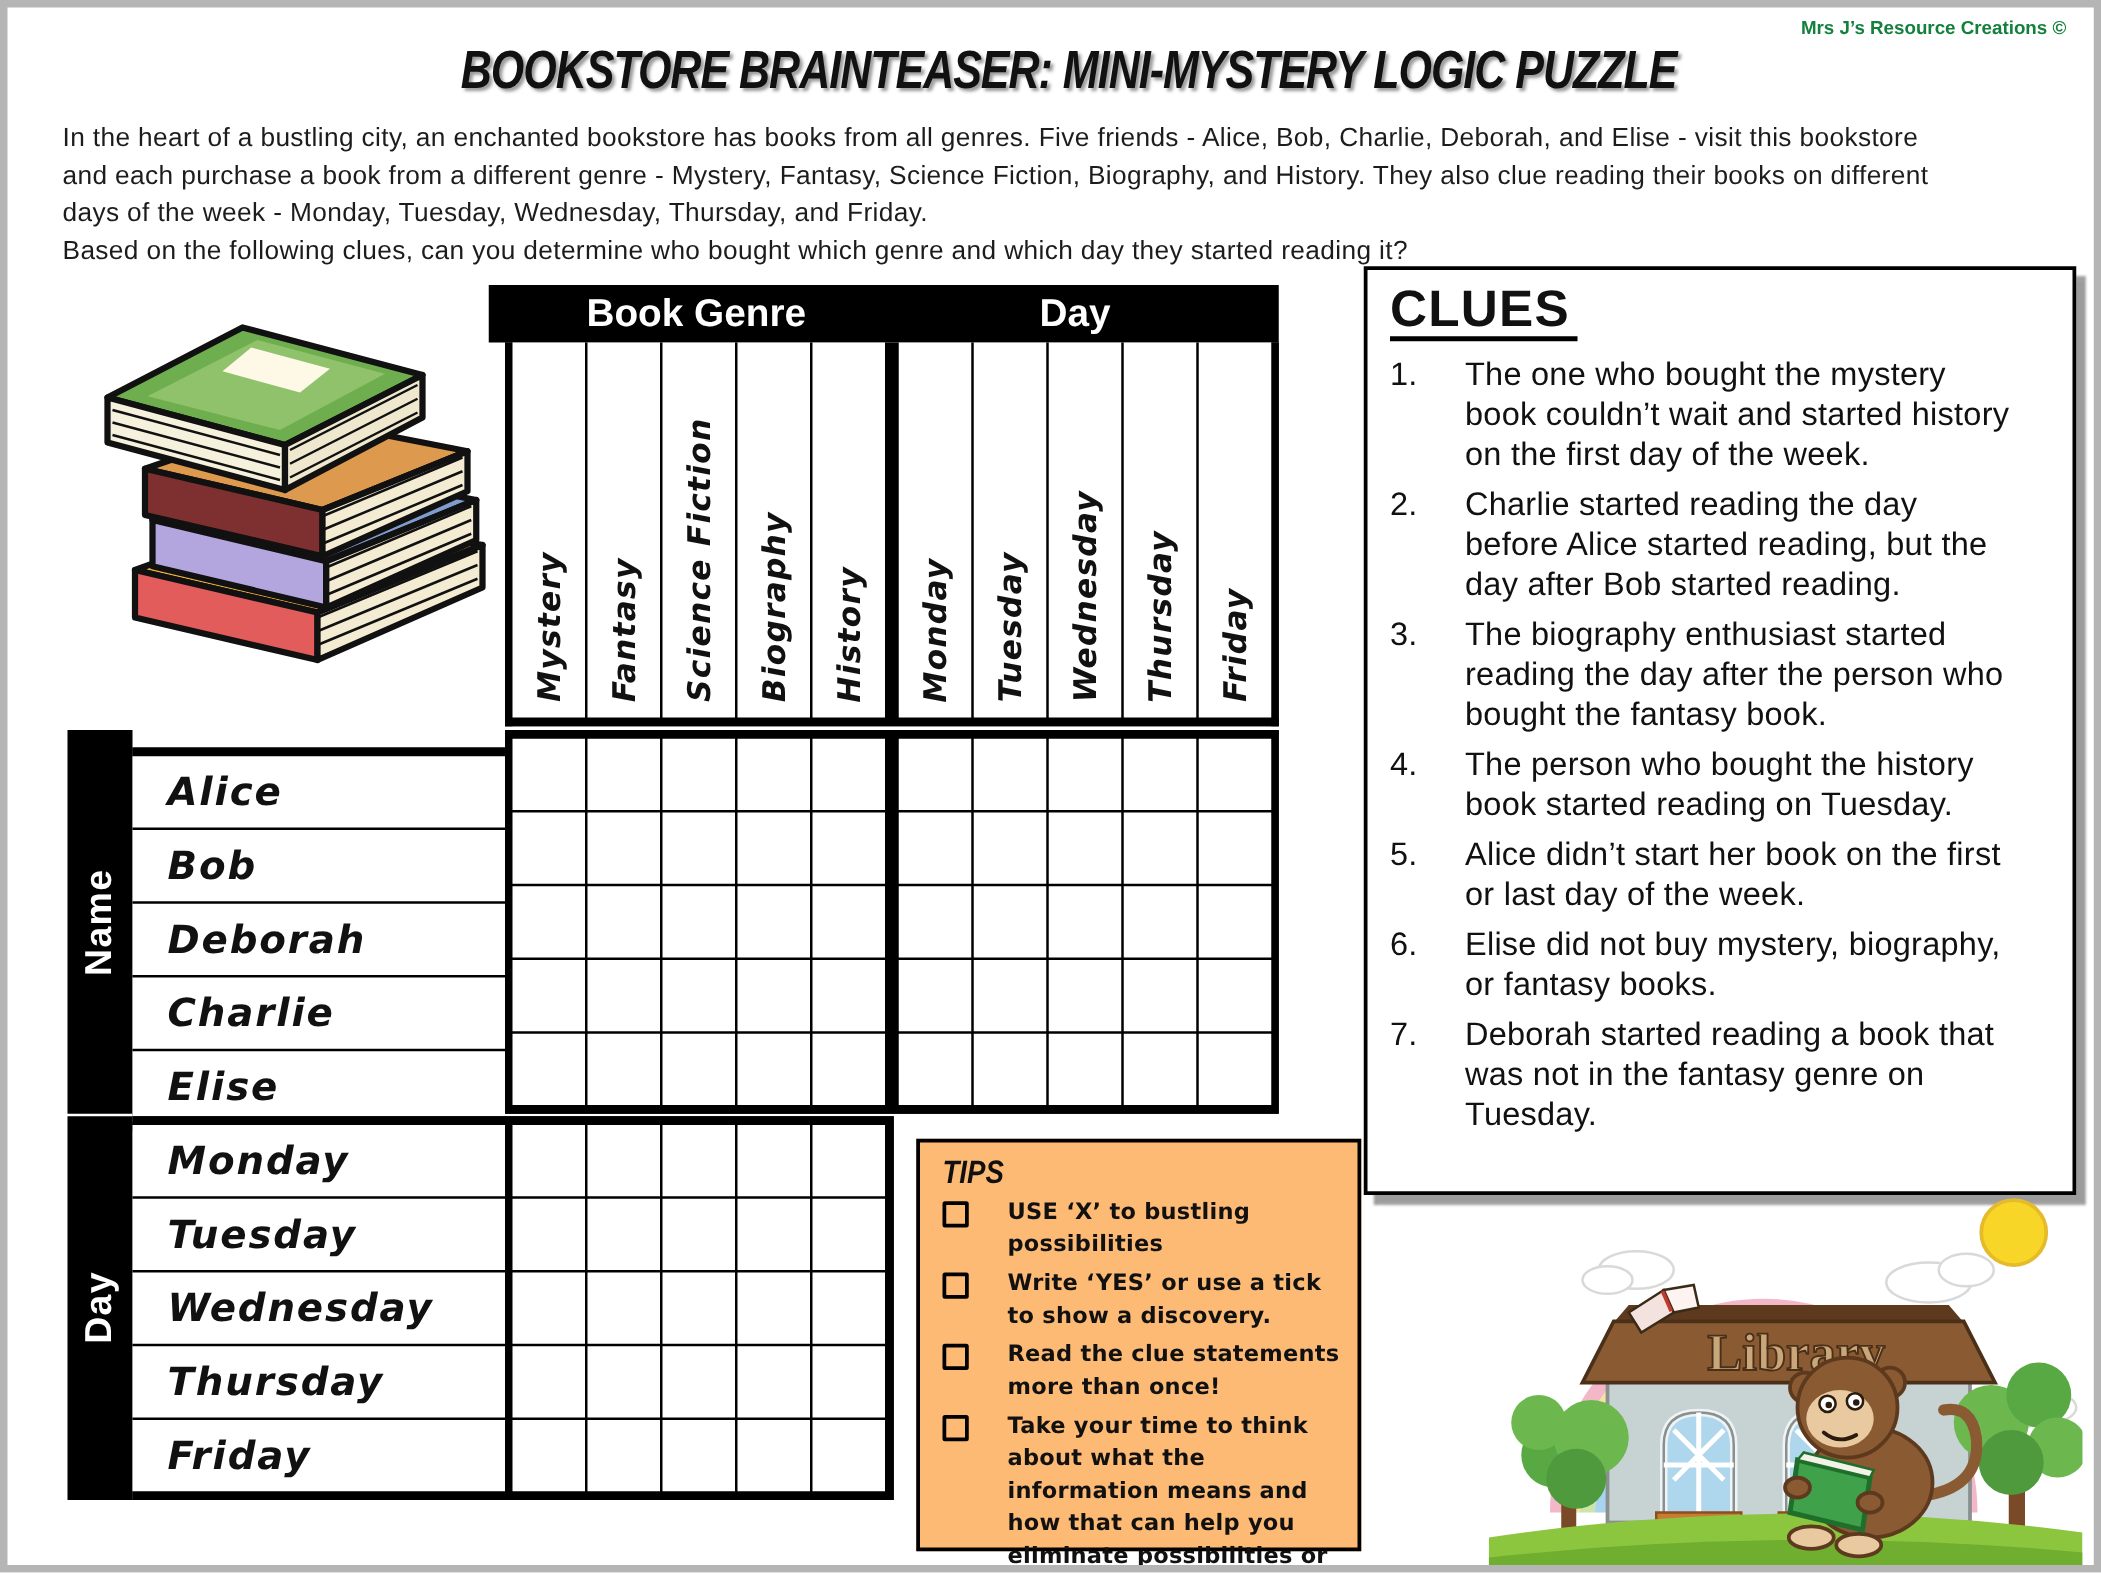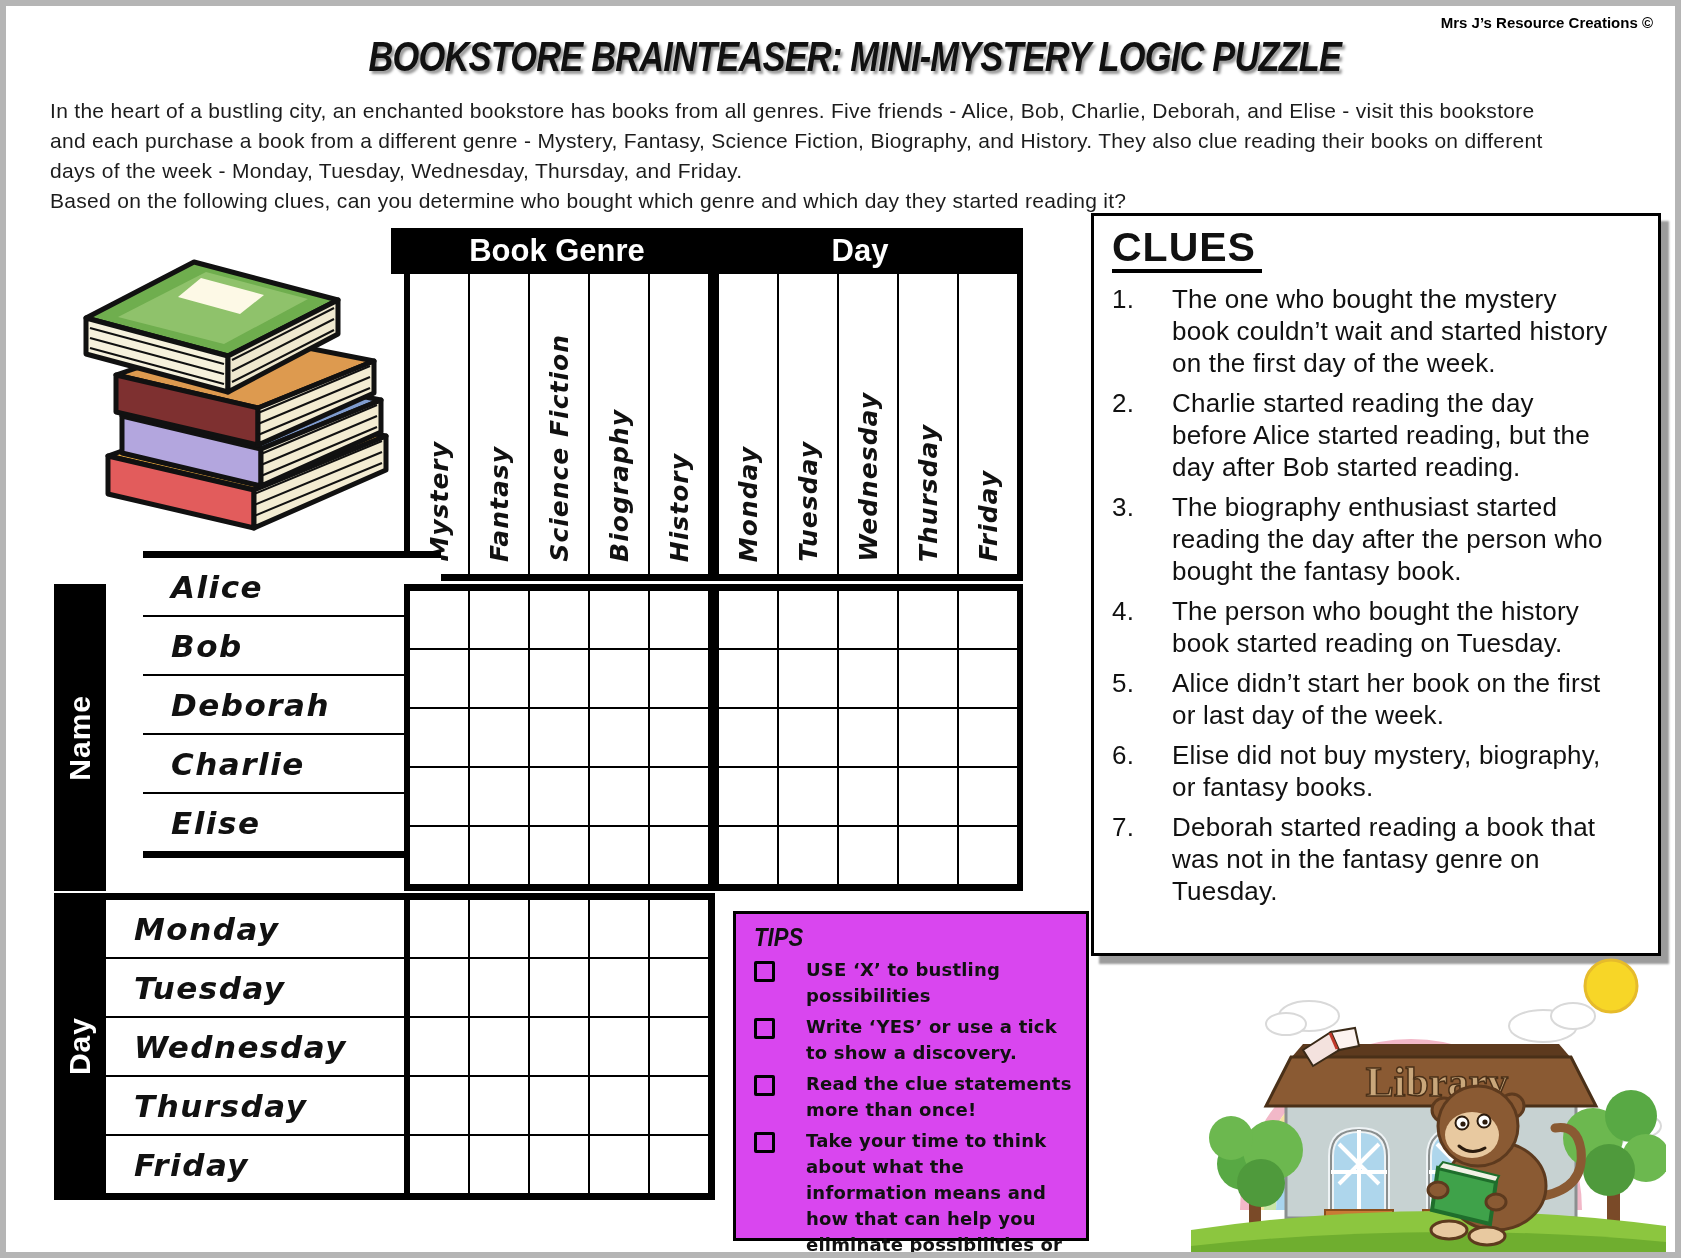--- a/index.html
+++ b/index.html
@@ -2,21 +2,21 @@
 <html><head>
 <meta charset="utf-8">
 <style>
   html,body{margin:0;padding:0;background:#e8e8e8;}
   .page{
     position:relative;width:1681px;height:1258px;background:#ffffff;
     box-sizing:border-box;border:6px solid #b5b5b5;overflow:hidden;
     font-family:"Liberation Sans",sans-serif;color:#111;
   }
   
-  .copyright{position:absolute;top:8px;right:22px;font-size:15px;font-weight:bold;color:#000000;}
+  .copyright{position:absolute;top:8px;right:22px;font-size:15px;font-weight:bold;color:#15803d;}
   .title-wrap{position:absolute;top:26px;left:12px;width:1610px;text-align:center;margin-left:32px;}
   .title{
     display:inline-block;font-size:43px;font-weight:bold;font-style:italic;
     letter-spacing:-1px;transform:scaleX(0.8);white-space:nowrap;
     text-shadow:3px 3px 3px #9a9a9a;
   }
   .intro{position:absolute;top:90px;left:44px;width:1600px;font-size:21px;line-height:30px;letter-spacing:.3px;color:#1c1c1c;}
   .intro div{white-space:nowrap;}
 
   
@@ -48,42 +48,42 @@
     border:7px solid #000;border-left-width:6px;
     grid-template-columns:repeat(5,58px);grid-template-rows:repeat(5,57px);
   }
   .cell{background:#fff;}
 
   .row-labels{
     position:absolute;left:100px;width:298px;height:307px;background:#000;
     box-sizing:border-box;border:7px solid #000;border-left-width:0;border-right-width:0;
     display:grid;grid-template-rows:repeat(5,57px);grid-template-columns:100%;gap:2px;
   }
-  .rl-name{top:545px;margin-left:37px;} .rl-day{top:887px;}
+  .rl-name{top:592px;} .rl-day{top:887px;}
   .row-labels .hcell{
     background:#fff;display:flex;align-items:center;padding-left:28px;box-sizing:border-box;
     font-family:"DejaVu Sans",sans-serif;font-style:italic;font-weight:600;font-size:31px;letter-spacing:1.5px;
   }
   .side-bar{position:absolute;left:48px;width:52px;height:307px;background:#000;display:flex;align-items:center;justify-content:center;}
   .sb-name{top:578px;} .sb-day{top:887px;}
   .side-bar span{writing-mode:vertical-rl;transform:rotate(180deg);color:#fff;font-weight:bold;font-size:30px;letter-spacing:1px;}
 
   
   .clues-box{
     position:absolute;left:1085px;top:207px;width:570px;height:743px;background:#fff;
     box-sizing:border-box;border:3px solid #000;box-shadow:8px 8px 2px #9c9c9c;
     padding:10px 14px 0 18px;
   }
   .clues-title{font-size:41px;font-weight:bold;letter-spacing:1px;border-bottom:4px solid #000;display:inline-block;line-height:1.05;padding-right:6px;}
   .clues-list{margin-top:10px;display:grid;grid-template-columns:60px 442px;row-gap:8px;font-size:26px;line-height:32px;letter-spacing:.2px;}
   .clue-num{font-size:26px;}
 
   
   .tips-box{
-    position:absolute;left:727px;top:905px;width:356px;height:330px;background:#d946ef;
+    position:absolute;left:727px;top:905px;width:356px;height:330px;background:#fdba74;
     box-sizing:border-box;border:3px solid #000;padding:8px 12px 0 18px;
   }
   .tips-title{display:inline-block;font-size:26px;font-weight:bold;font-style:italic;transform:scaleX(.85);transform-origin:left;letter-spacing:0;}
   .tips-list{margin-top:4px;display:grid;row-gap:5px;}
   .tip{display:grid;grid-template-columns:52px 1fr;}
   .tip .chk{width:15px;height:15px;border:3px solid #000;border-radius:2px;margin-top:4px;}
   .tip .txt{font-family:"DejaVu Sans",sans-serif;font-weight:bold;font-size:18px;line-height:26px;letter-spacing:.2px;}
 
   
   .books-ill{position:absolute;left:50px;top:238px;width:335px;height:310px;}

